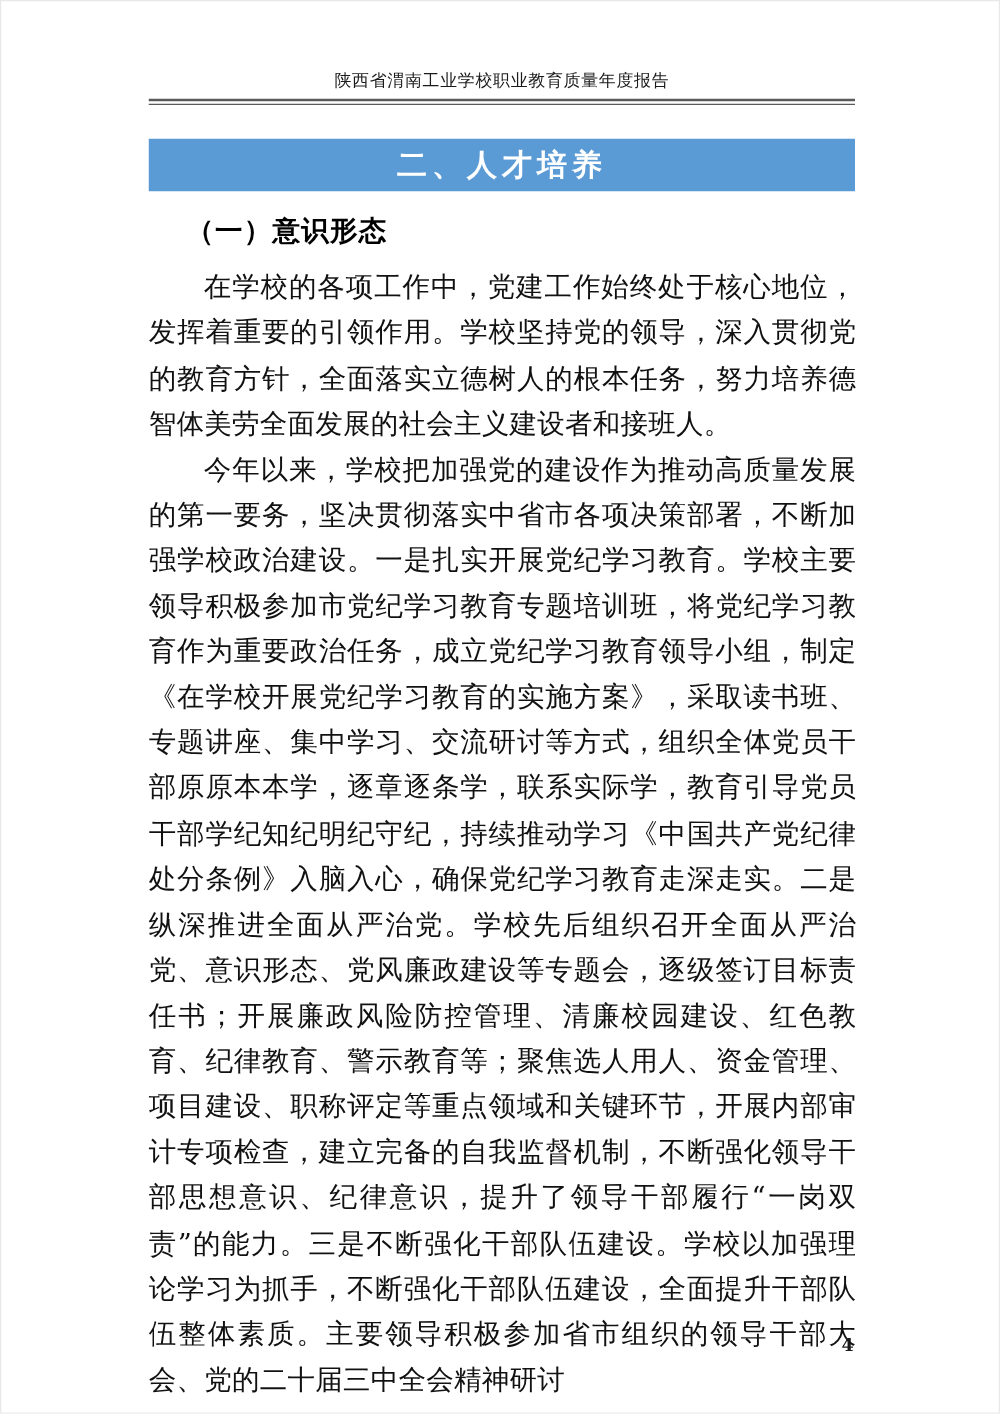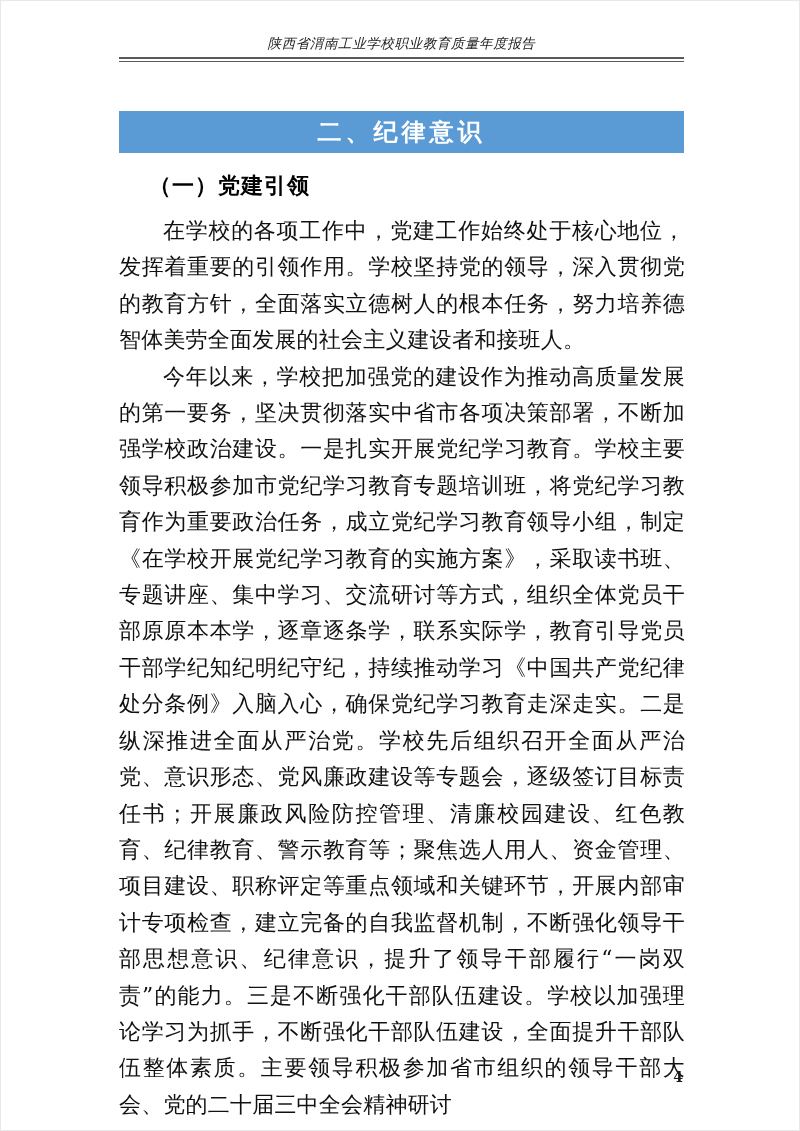--- a/index.html
+++ b/index.html
@@ -17,23 +17,22 @@
     background: #ffffff;
     box-sizing: border-box;
     overflow: hidden;
     border: 1px solid #e8e8e8;
   }
 
   
   .header-zone {
     position: absolute;
     left: 118px;
-    top: 34px;
+    top: 56px;
     width: 565px;
-    font-style: italic;
   }
   .header-title {
     text-align: center;
     font-family: "DejaVu Serif", "Liberation Serif", serif;
     font-size: 13.5px;
     letter-spacing: 0.6px;
     color: #1a1a1a;
     line-height: 1.2;
     white-space: nowrap;
   }
@@ -117,24 +116,24 @@
 <body>
 
 <div class="page">
 
   <div class="header-zone">
     <div class="header-title">陕西省渭南工业学校职业教育质量年度报告</div>
     <div class="header-rule"></div>
   </div>
 
   <div class="section-banner">
-    <div class="section-banner-text">二、纪律意识</div>
+    <div class="section-banner-text">二、人才培养</div>
   </div>
 
-  <div class="sub-heading">（一）党建引领</div>
+  <div class="sub-heading">（一）意识形态</div>
 
   <div class="body-zone">
     <p class="para">在学校的各项工作中，党建工作始终处于核心地位，发挥着重要的引领作用。学校坚持党的领导，深入贯彻党的教育方针，全面落实立德树人的根本任务，努力培养德智体美劳全面发展的社会主义建设者和接班人。</p>
     <p class="para">今年以来，学校把加强党的建设作为推动高质量发展的第一要务，坚决贯彻落实中省市各项决策部署，不断加强学校政治建设。一是扎实开展党纪学习教育。学校主要领导积极参加市党纪学习教育专题培训班，将党纪学习教育作为重要政治任务，成立党纪学习教育领导小组，制定《在学校开展党纪学习教育的实施方案》，采取读书班、专题讲座、集中学习、交流研讨等方式，组织全体党员干部原原本本学，逐章逐条学，联系实际学，教育引导党员干部学纪知纪明纪守纪，持续推动学习《中国共产党纪律处分条例》入脑入心，确保党纪学习教育走深走实。二是纵深推进全面从严治党。学校先后组织召开全面从严治党、意识形态、党风廉政建设等专题会，逐级签订目标责任书；开展廉政风险防控管理、清廉校园建设、红色教育、纪律教育、警示教育等；聚焦选人用人、资金管理、项目建设、职称评定等重点领域和关键环节，开展内部审计专项检查，建立完备的自我监督机制，不断强化领导干部思想意识、纪律意识，提升了领导干部履行“一岗双责”的能力。三是不断强化干部队伍建设。学校以加强理论学习为抓手，不断强化干部队伍建设，全面提升干部队伍整体素质。主要领导积极参加省市组织的领导干部大会、党的二十届三中全会精神研讨</p>
   </div>
 
   <div class="folio">4</div>
 
 </div>
 

